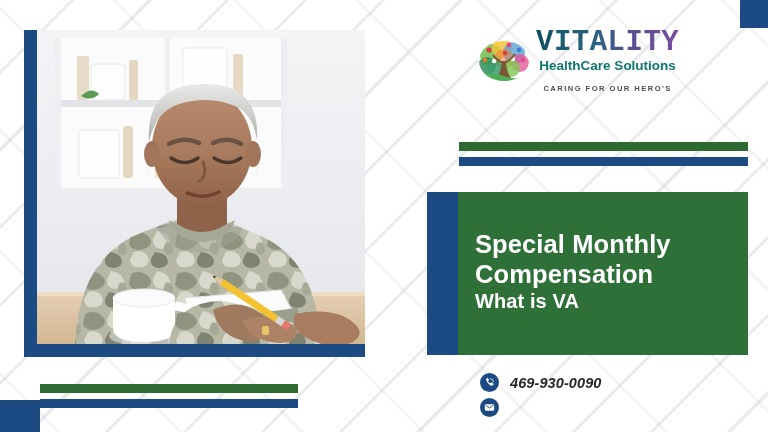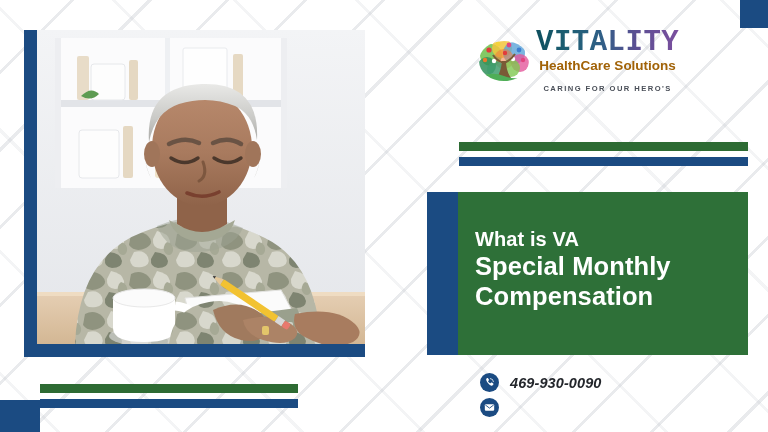--- a/index.html
+++ b/index.html
@@ -131,21 +131,21 @@
     background: linear-gradient(90deg, #0e4f5e 0%, #1d5f73 22%, #2f5f86 45%, #5b4f93 70%, #7b4f9e 100%);
     -webkit-background-clip: text;
     background-clip: text;
     color: transparent;
     font-family: Liberation Mono, monospace;
     -webkit-text-fill-color: transparent;
   }
   #brand-sub {
     font-size: 13.5px;
     font-weight: 700;
-    color: #a16207;
+    color: #0f766e;
     line-height: 1.25;
     margin-top: 1px;
   }
   #brand-tag {
     font-size: 7.6px;
     font-weight: 700;
     color: #4a4f58;
     letter-spacing: 1.45px;
     line-height: 1.2;
     margin-top: 10px;
@@ -420,25 +420,25 @@
   <div id="top-bars">
     <div class="bar-green"></div>
     <div class="bar-gap"></div>
     <div class="bar-navy"></div>
   </div>
 
   <div id="headline-wrap">
     <div id="headline-navy-strip"></div>
     <div id="headline-green"></div>
     <div id="headline-text">
-      <div id="headline-kicker">What is VA</div>
       <div id="headline-main">
         <div>Special Monthly</div>
         <div>Compensation</div>
       </div>
+      <div id="headline-kicker">What is VA</div>
     </div>
   </div>
 
   <div id="contact-block">
     <div class="contact-row">
       <span class="contact-icon">
         <svg width="11" height="11" viewBox="0 0 16 16" xmlns="http://www.w3.org/2000/svg">
           <path d="M4.2 1.6c.5-.4 1.2-.3 1.6.2l1.3 1.8c.3.5.2 1.1-.2 1.5l-.8.7c-.2.2-.2.4-.1.6.6 1.2 1.6 2.2 2.8 2.8.2.1.5.1.6-.1l.7-.8c.4-.4 1-.5 1.5-.2l1.8 1.3c.5.4.6 1.1.2 1.6l-.9 1c-.5.6-1.3.8-2 .6C7.9 11.6 4.4 8.1 3.2 4.3c-.2-.7 0-1.5.6-2z" fill="#ffffff"></path>
           <path d="M9.2 2.2a5 5 0 0 1 4.6 4.6" stroke="#ffffff" stroke-width="1.1" fill="none" stroke-linecap="round"></path>
         </svg>

